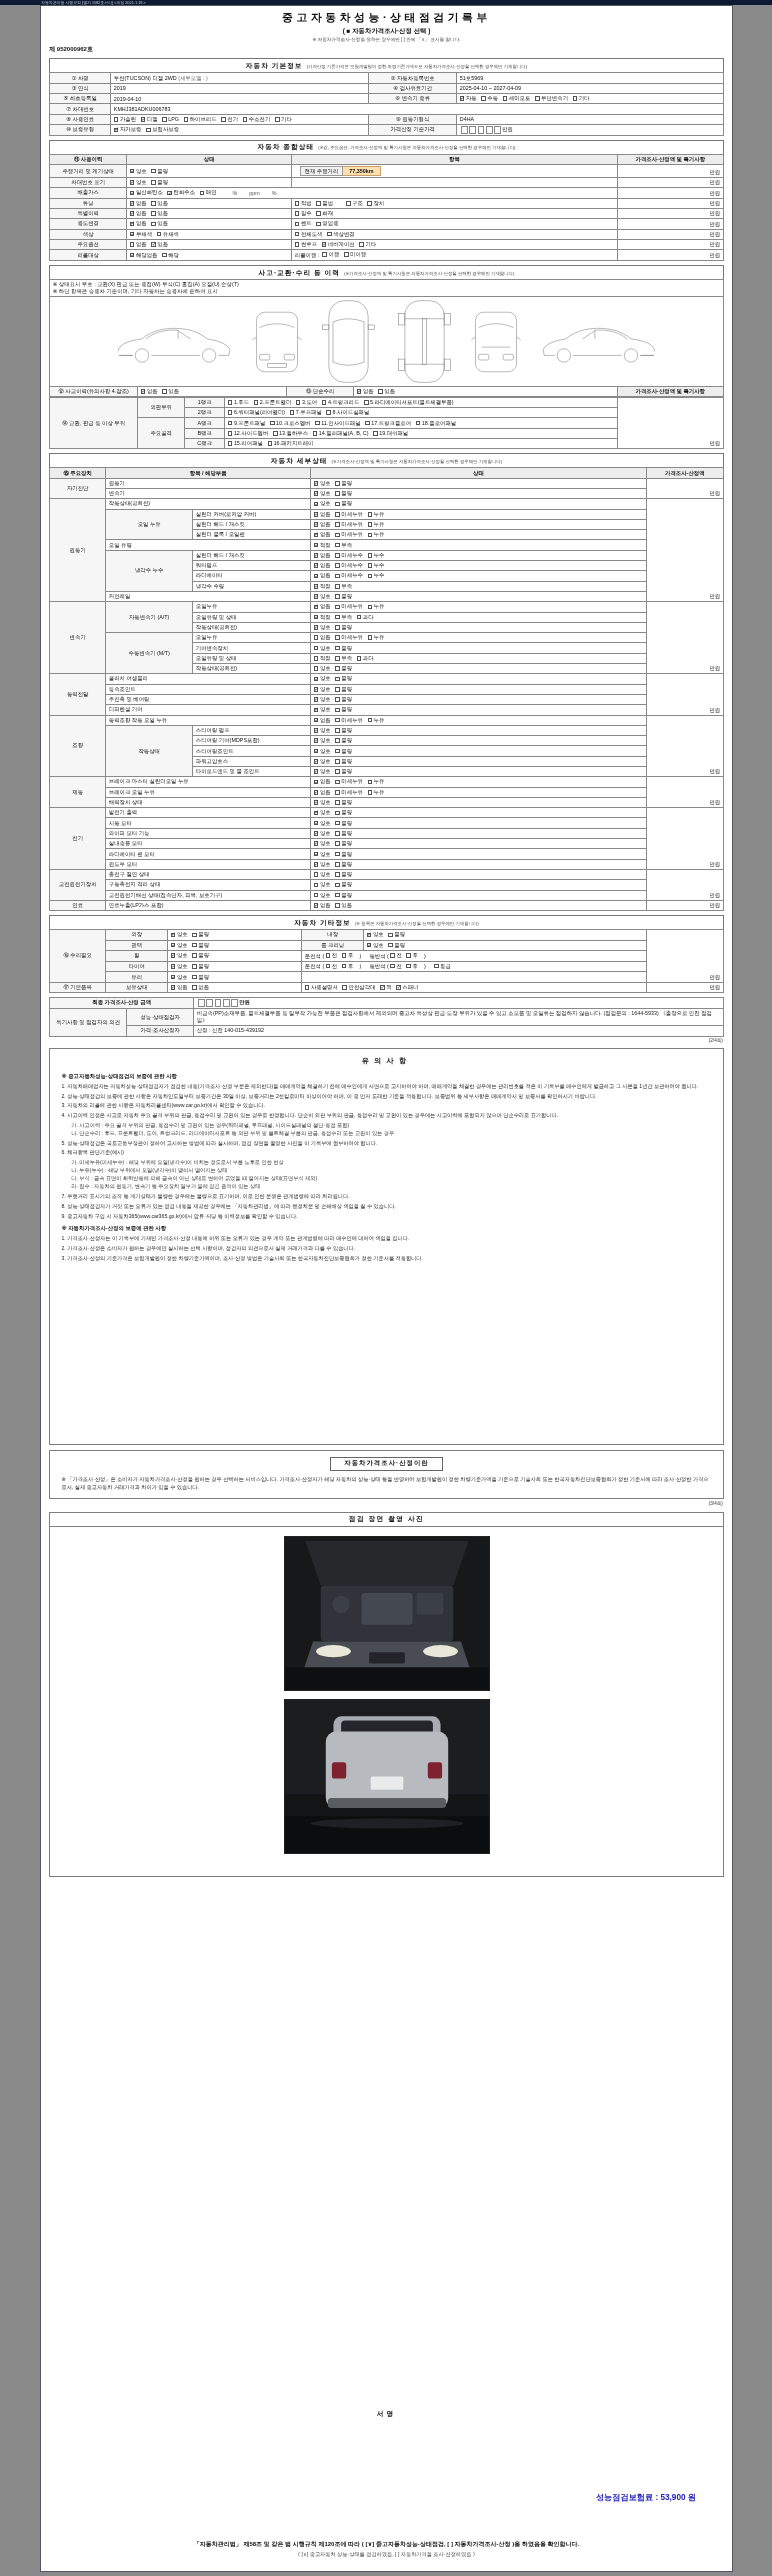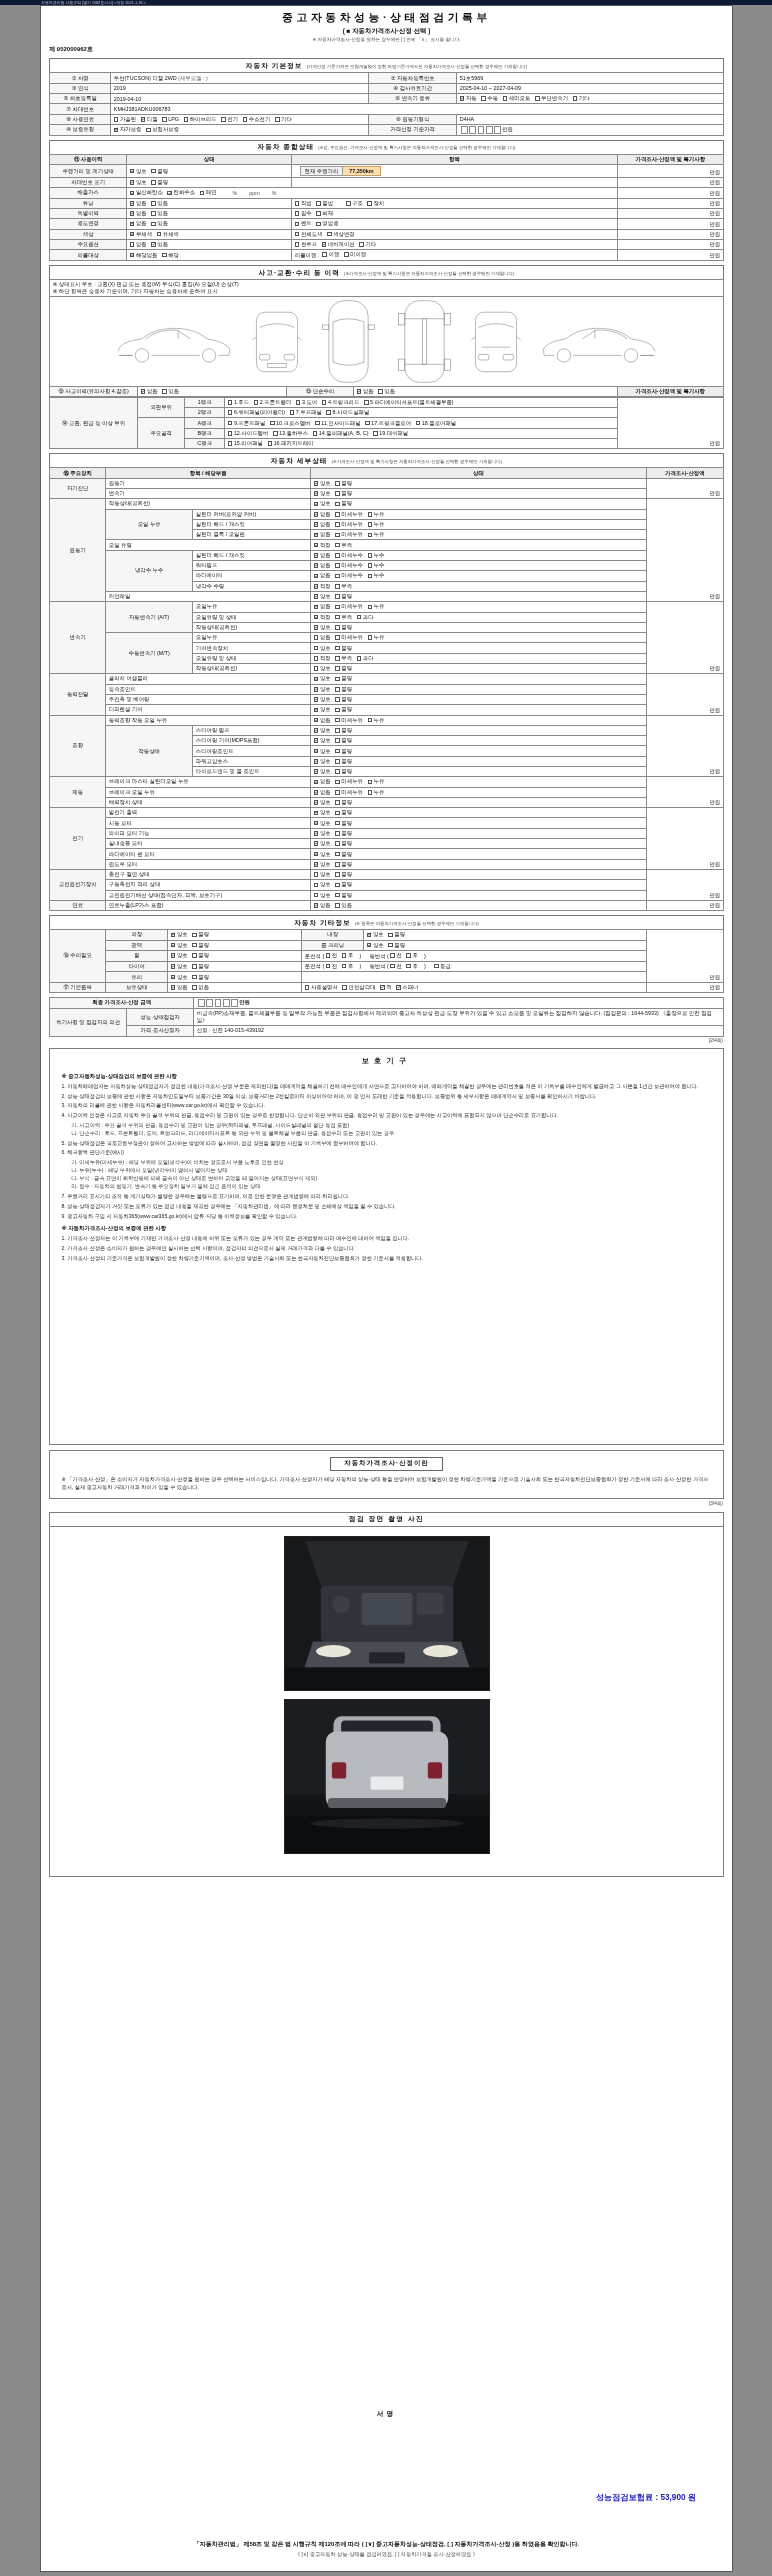--- a/index.html
+++ b/index.html
@@ -1184,21 +1184,21 @@
               <td class="lb">가격·조사산정자</td>
               <td class="remtext">산정 : 신한 140-015-439192</td>
             </tr>
           </tbody>
         </table>
       </div>
     <div class="pgmark">(2/4쪽)</div>
 
     <div id="sec-notice">
         <div class="noticebox">
-          <div class="ntitle">보호기구</div>
+          <div class="ntitle">유의사항</div>
           <div class="nhead">※ 중고자동차성능·상태점검의 보증에 관한 사항</div>
           <div class="nitem">1. 자동차매매업자는 자동차성능·상태점검자가 점검한 내용(가격조사·산정 부분은 제외한다)을 매매계약을 체결하기 전에 매수인에게 서면으로 고지하여야 하며, 매매계약을 체결한 경우에는 관리번호를 적은 이 기록부를 매수인에게 발급하고 그 사본을 1년간 보관하여야 합니다.</div>
           <div class="nitem">2. 성능·상태점검의 보증에 관한 사항은 자동차인도일부터 보증기간은 30일 이상, 보증거리는 2천킬로미터 이상이어야 하며, 이 중 먼저 도래한 기준을 적용합니다. 보증범위 등 세부사항은 매매계약서 및 보증서를 확인하시기 바랍니다.</div>
           <div class="nitem">3. 자동차의 리콜에 관한 사항은 자동차리콜센터(www.car.go.kr)에서 확인할 수 있습니다.</div>
           <div class="nitem">4. 사고이력 인정은 사고로 자동차 주요 골격 부위의 판금, 용접수리 및 교환이 있는 경우로 한정합니다. 단순히 외판 부위의 판금, 용접수리 및 교환이 있는 경우에는 사고이력에 포함되지 않으며 단순수리로 표기합니다.</div>
           <div class="nsub">가. 사고이력 : 주요 골격 부위의 판금, 용접수리 및 교환이 있는 경우(쿼터패널, 루프패널, 사이드실패널의 절단·용접 포함)</div>
           <div class="nsub">나. 단순수리 : 후드, 프론트휀더, 도어, 트렁크리드, 라디에이터서포트 등 외판 부위 및 볼트체결 부품의 판금, 용접수리 또는 교환이 있는 경우</div>
           <div class="nitem">5. 성능·상태점검은 국토교통부장관이 정하여 고시하는 방법에 따라 실시하며, 점검 장면을 촬영한 사진을 이 기록부에 첨부하여야 합니다.</div>
           <div class="nitem">6. 체크항목 판단기준(예시)</div>
           <div class="nsub">가. 미세누유(미세누수) : 해당 부위에 오일(냉각수)이 비치는 정도로서 부품 노후로 인한 현상</div>

